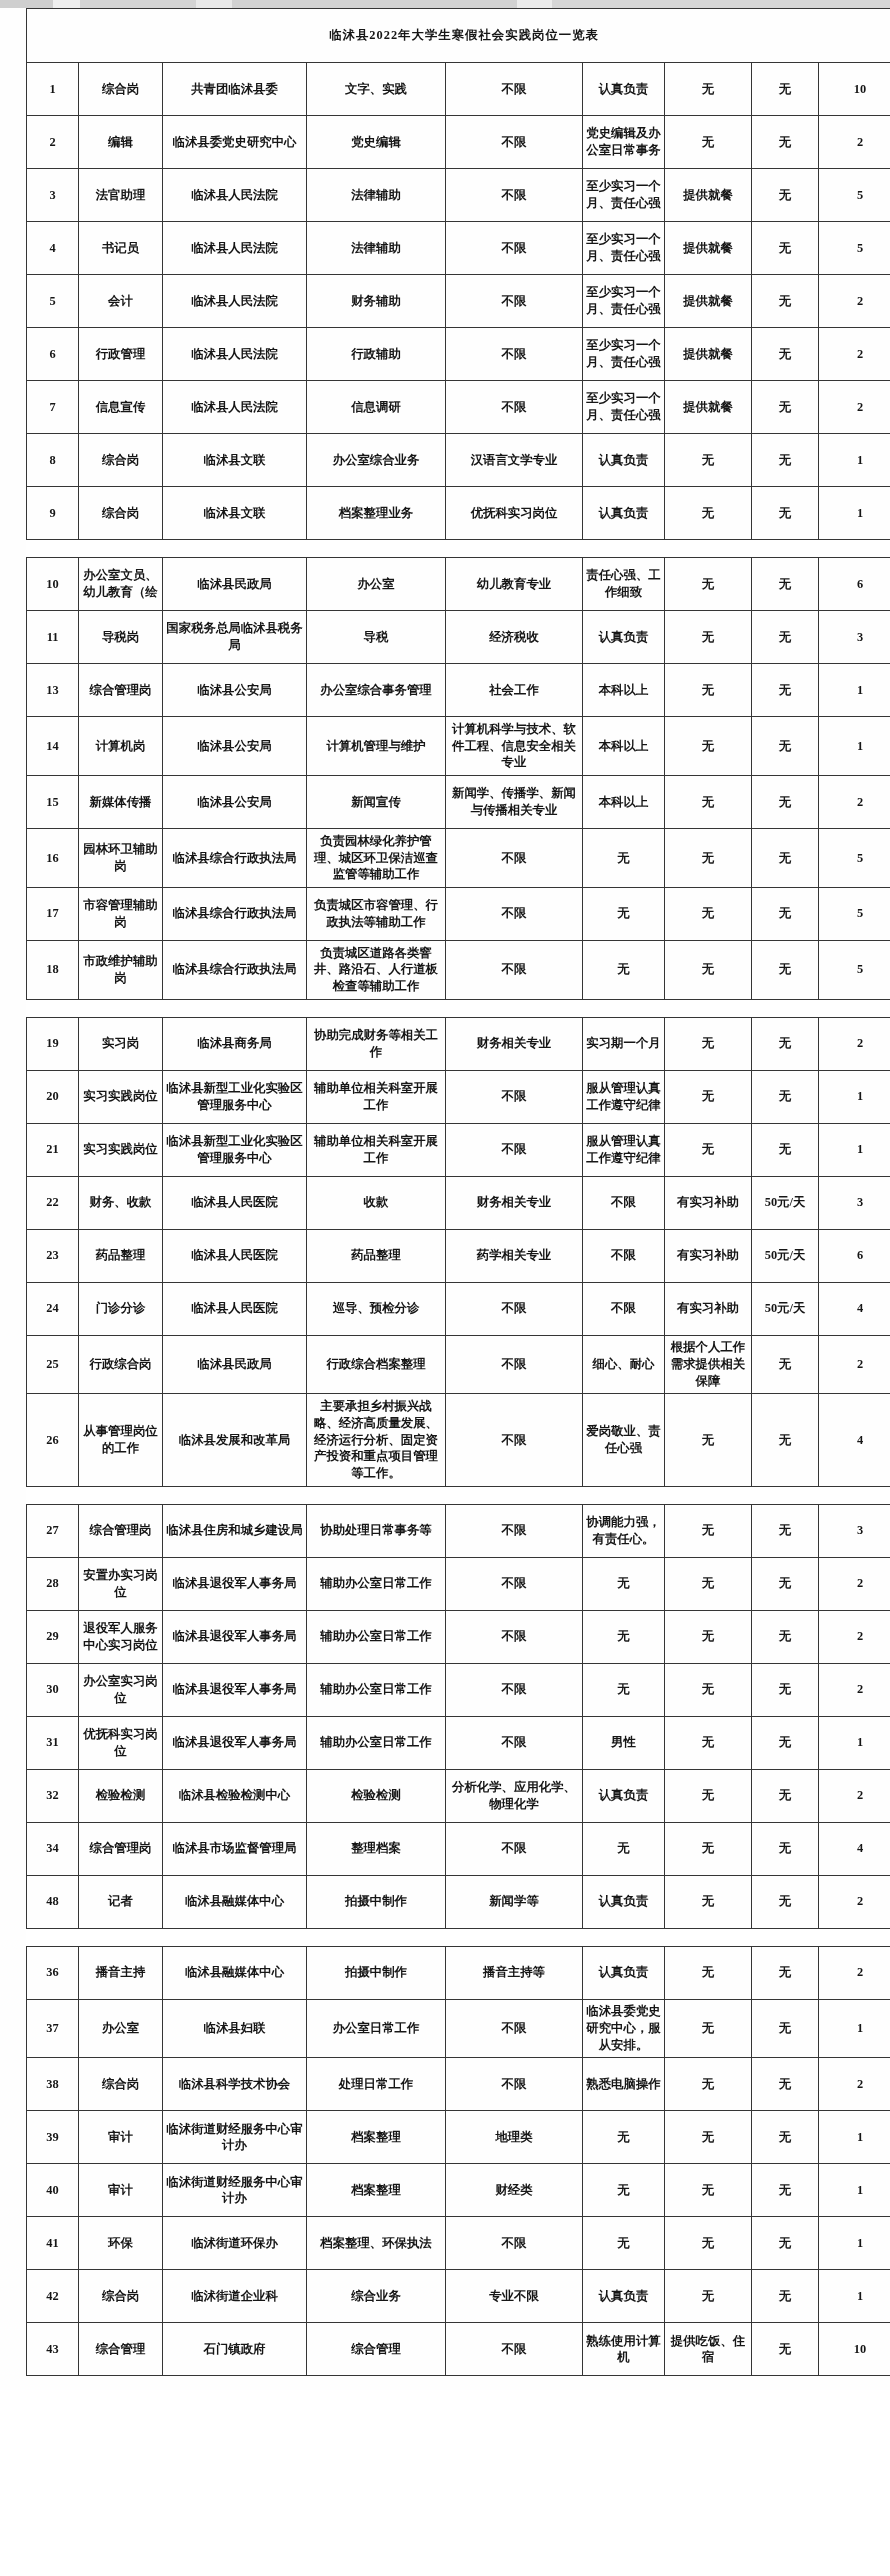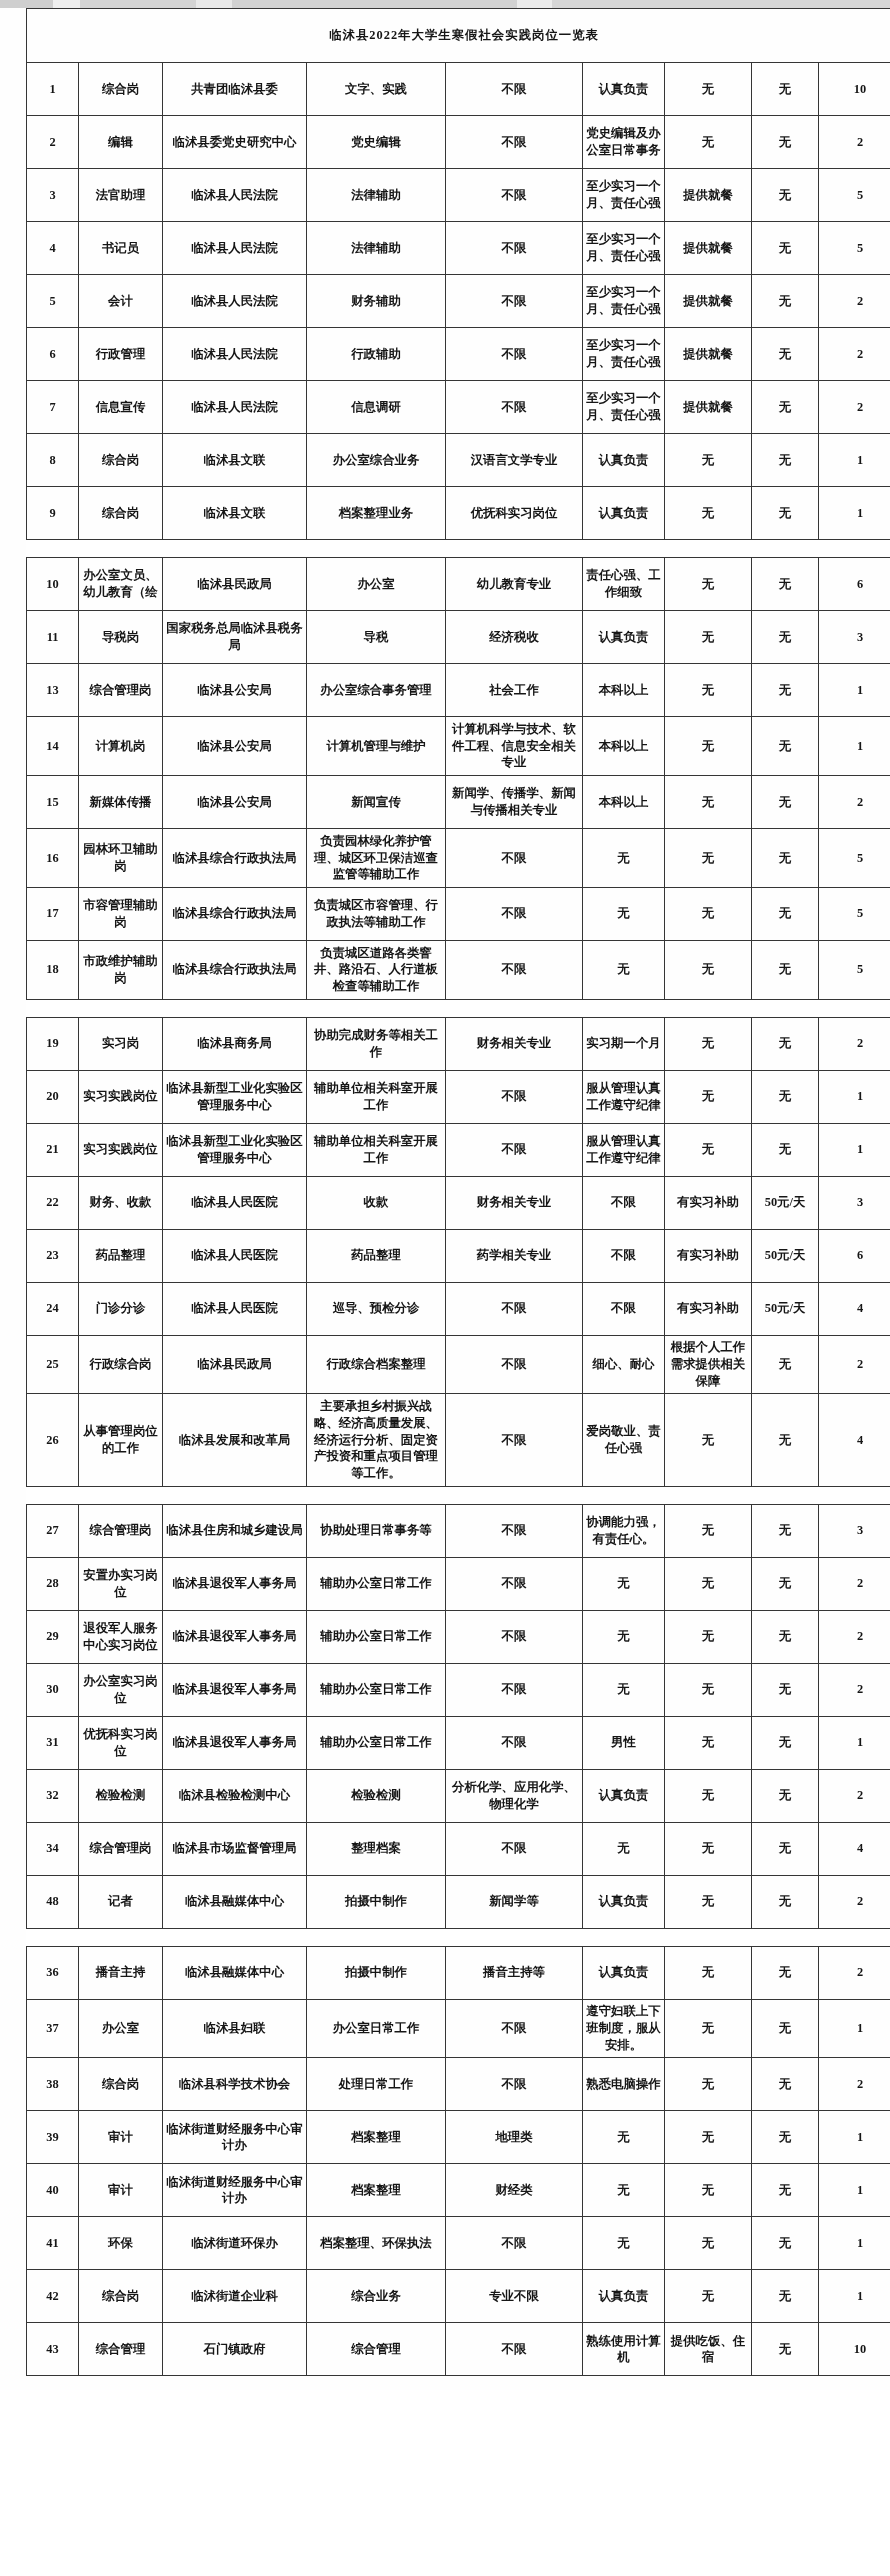--- a/index.html
+++ b/index.html
@@ -511,21 +511,21 @@
             <td>无</td>
             <td>无</td>
             <td>2</td>
           </tr>
           <tr class="data-row">
             <td>37</td>
             <td>办公室</td>
             <td>临沭县妇联</td>
             <td>办公室日常工作</td>
             <td>不限</td>
-            <td>遵守妇联上下班制度，服从安排。</td>
+            <td>临沭县委党史研究中心，服从安排。</td>
             <td>无</td>
             <td>无</td>
             <td>1</td>
           </tr>
           <tr class="data-row">
             <td>38</td>
             <td>综合岗</td>
             <td>临沭县科学技术协会</td>
             <td>处理日常工作</td>
             <td>不限</td>

